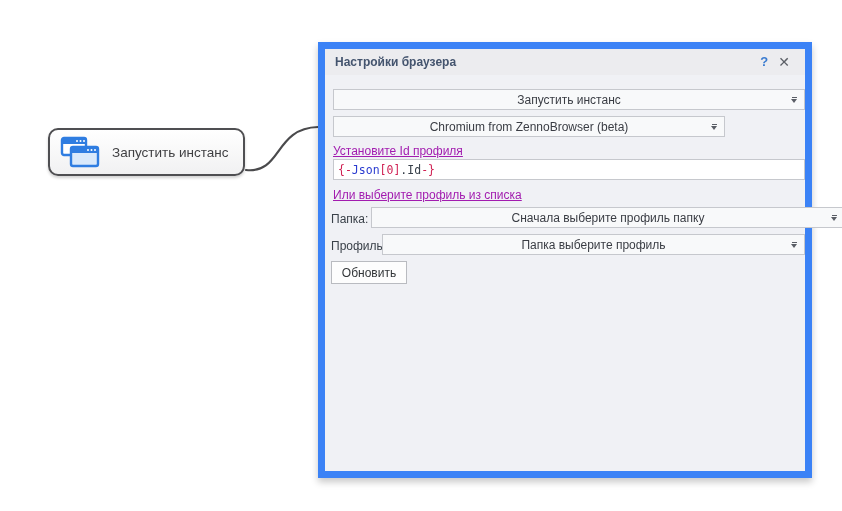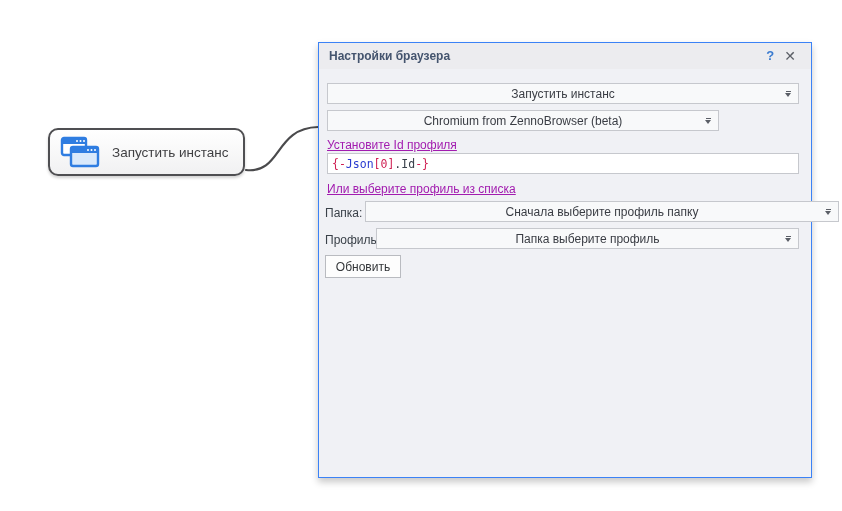--- a/index.html
+++ b/index.html
@@ -17,21 +17,21 @@
     cursor:pointer;
   }
   .flow-node .label { font-size:13.5px; color:#3f3f42; white-space:nowrap; }
 
   
   svg.wire { position:absolute; left:0; top:0; width:842px; height:511px; pointer-events:none; }
 
   
   .panel {
     position:absolute; left:318px; top:42px; width:494px; height:436px;
-    background:#f0f1f5; border:1px solid #3b82f6;
+    background:#f0f1f5; border:7px solid #3b82f6;
     box-shadow:0 4px 7px rgba(0,0,0,.22);
   }
   .panel-header {
     position:absolute; left:0; top:0; right:0; height:26px;
     background:#ececef; display:flex; align-items:center; padding:0 10px;
   }
   .panel-title { font-size:12px; font-weight:bold; color:#44546e; flex:1; }
   .hdr-btn { font-size:13px; line-height:26px; padding:0 5px; cursor:pointer; font-weight:bold; }
   .help-btn { color:#3a7bd0; }
   .close-btn { color:#5b5f66; font-weight:normal; font-size:14px; }

